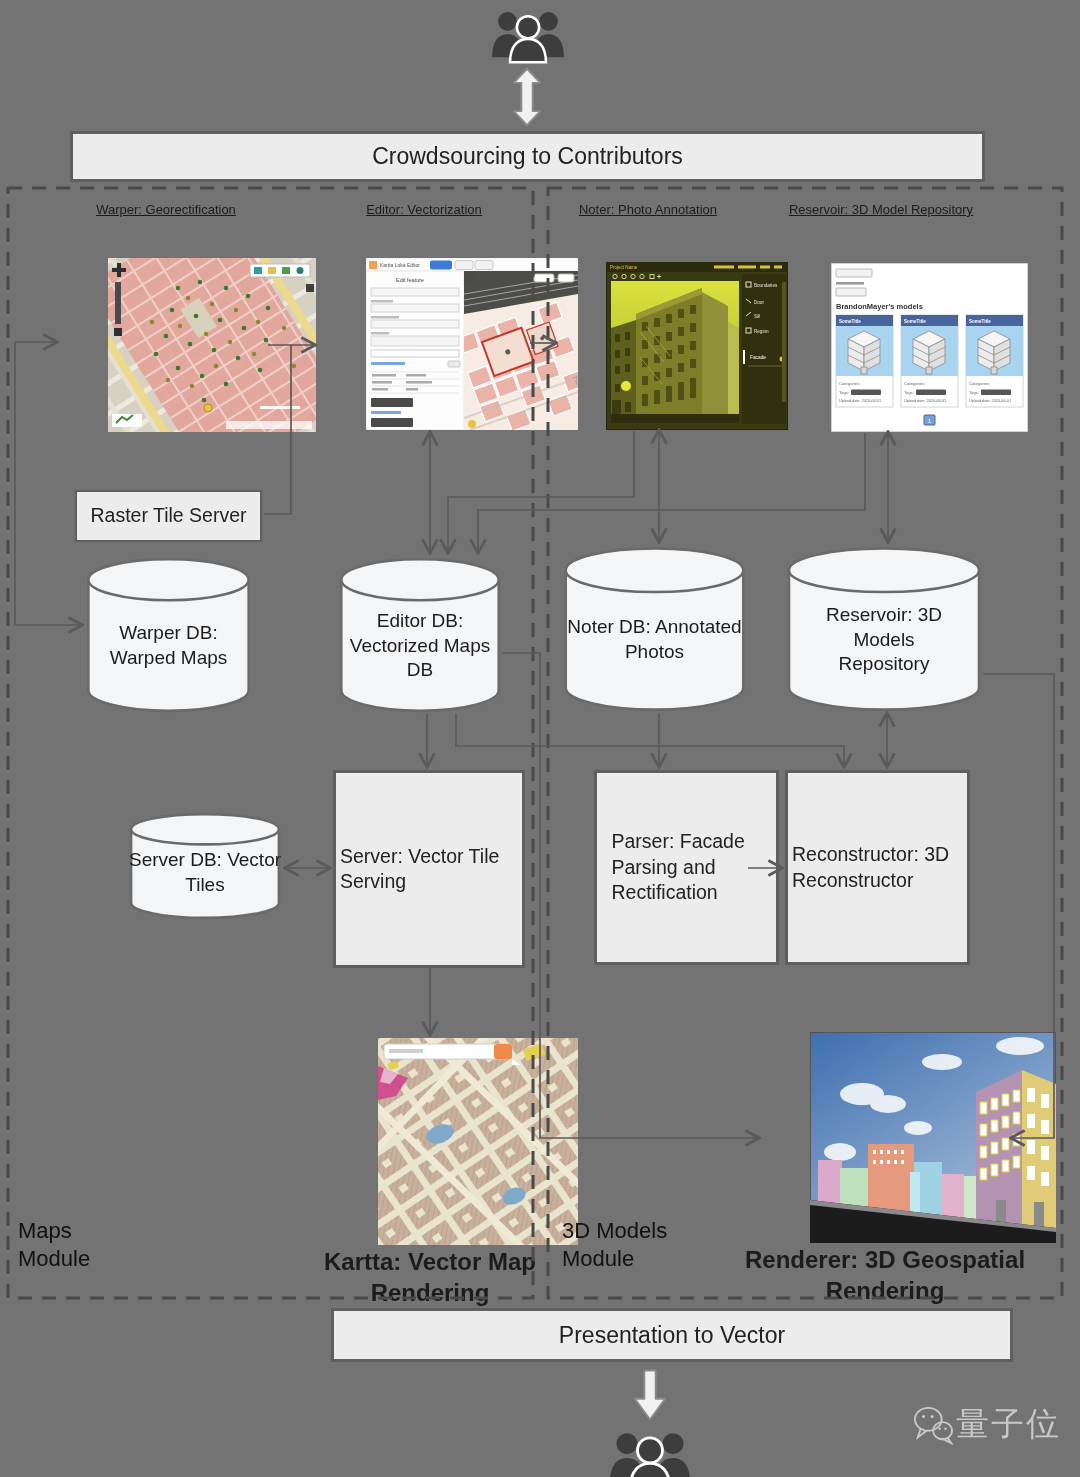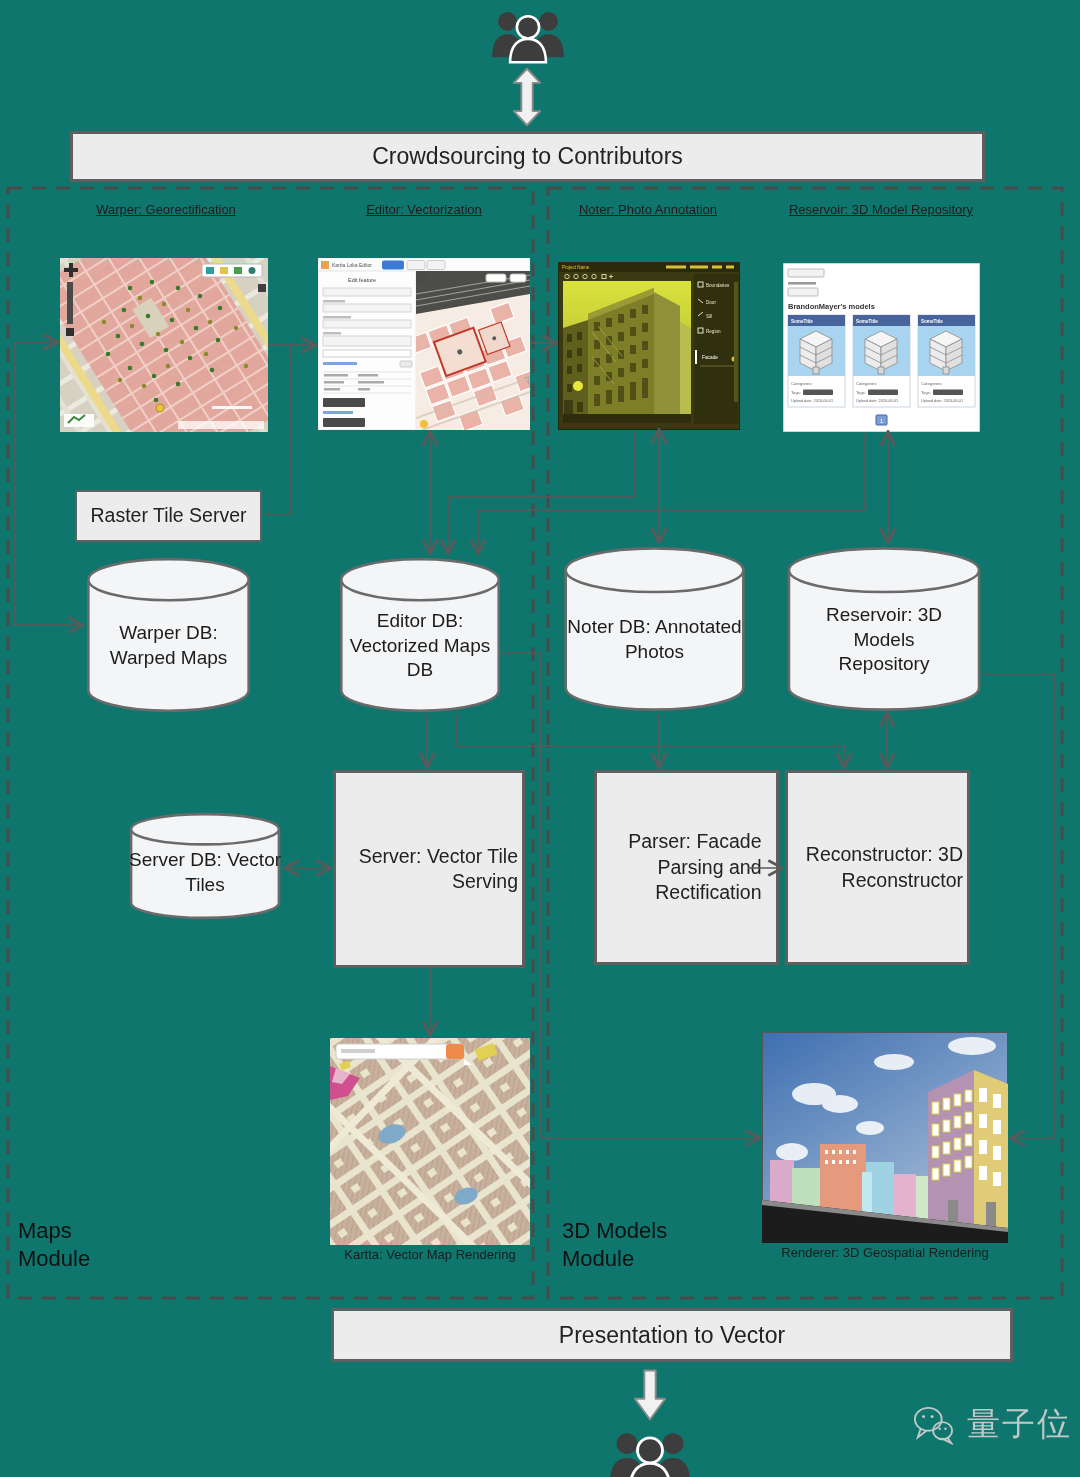--- a/index.html
+++ b/index.html
@@ -1,38 +1,38 @@
 <!DOCTYPE html>
 <html><head>
 <meta charset="utf-8">
 <style>
   html,body{margin:0;padding:0;background:#fff;}
-  .canvas{position:relative;width:1080px;height:1477px;background:#0f766e;overflow:hidden;
+  .canvas{position:relative;width:1080px;height:1477px;background:#737373;overflow:hidden;
           font-family:"Liberation Sans", sans-serif;color:#1f1f1f;}
   .abs{position:absolute;}
   svg{display:block;}
   
   .comp-title{position:absolute;text-align:center;font-size:13px;line-height:1.24;color:#1c1c1c;text-decoration:underline;}
-  .caption{position:absolute;text-align:center;font-size:13px;line-height:1.28;color:#1c1c1c;}
+  .caption{position:absolute;text-align:center;font-size:24px;line-height:1.28;color:#1c1c1c;font-weight:bold;}
   .module-label{position:absolute;font-size:22px;line-height:1.27;color:#111;}
   
   .banner{position:absolute;background:#ececec;border:3px solid #5f5f5f;display:flex;
           align-items:center;justify-content:center;font-size:23px;color:#222;box-sizing:border-box;}
   .pbox{position:absolute;background:#ececec;border:3px solid #5f5f5f;display:flex;align-items:center;
-        justify-content:center;text-align:right;font-size:19.5px;line-height:1.3;color:#222;box-sizing:border-box;padding:4px;}
+        justify-content:center;text-align:left;font-size:19.5px;line-height:1.3;color:#222;box-sizing:border-box;padding:4px;}
   .pbox.thin{border-width:2px;}
   
   .cyl{position:absolute;}
   .cyl-svg{position:absolute;inset:0;width:100%;height:100%;}
   .cyl-label{position:absolute;inset:0;display:flex;align-items:center;justify-content:center;
              text-align:center;font-size:19px;line-height:1.3;padding-top:22px;color:#1c1c1c;}
   
-  .shot{position:absolute;overflow:hidden;}
+  .shot{position:absolute;overflow:hidden;margin-left:48px;}
   
-  .watermark{position:absolute;display:flex;align-items:center;gap:11px;color:#d2d2d2;
+  .watermark{position:absolute;display:flex;align-items:center;gap:0;color:#d2d2d2;
              font-size:33px;letter-spacing:2px;opacity:.9;}
 </style>
 </head>
 <body>
 
 <div class="canvas">
 
   <div class="abs" style="left:487px;top:6px;width:82px;height:58px">
     <svg viewBox="0 0 96 64" width="82" height="58" aria-hidden="true">
       <g fill="#3d3d3d">

